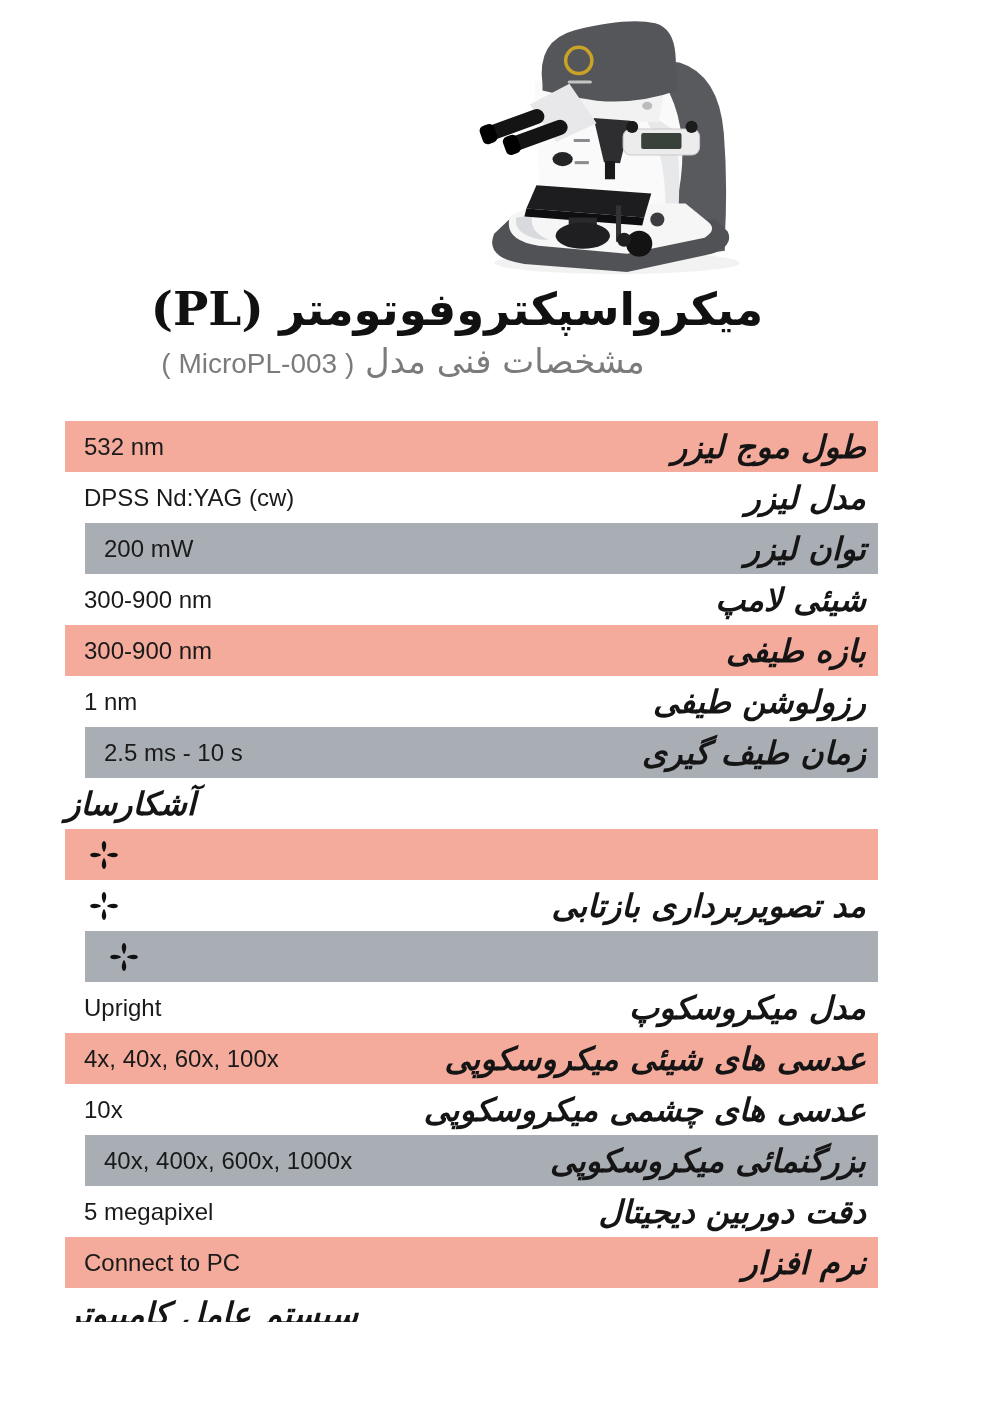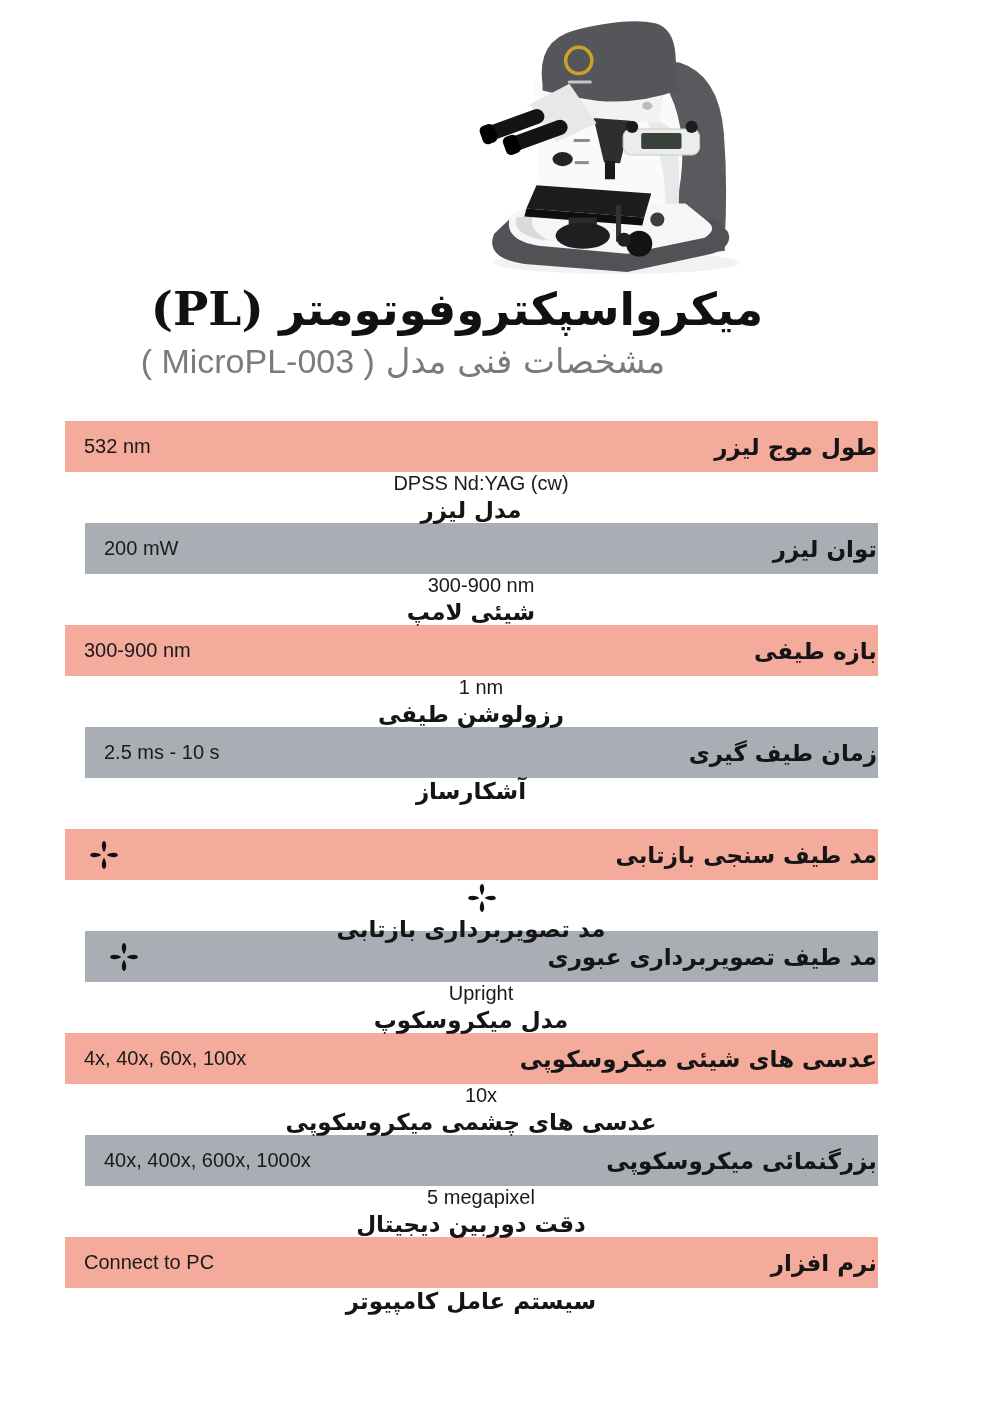--- a/index.html
+++ b/index.html
@@ -31,47 +31,48 @@
   }
   .subtitle-line {
     position:absolute; top:341px; left:0; width:806px;
     text-align:center; direction:rtl;
     font-family:"DejaVu Sans", sans-serif;
     font-weight:normal; font-size:34px; color:#7b7b7b;
   }
   .subtitle-line .latin {
     direction:ltr; unicode-bidi:isolate;
     font-family:"Liberation Sans", sans-serif;
-    font-size:34px;
+    font-size:28px;
   }
 
   
   .spec-table {
     position:absolute; left:65px; top:421px; width:813px;
   }
   .row {
     height:51px;
     display:flex; align-items:center; justify-content:space-between;
   }
   .row.salmon { background:var(--salmon, #f4ab9c); }
   .row.gray   { background:var(--gray, #a9adb4);margin-left:20px; }
-  .row.white  { background:#ffffff;flex-direction:column; }
+  .row.white  { background:#ffffff; }
   .value {
     padding-left:19px;
-    font-size:20px; color:#1a1a1a;
+    font-size:24px; color:#1a1a1a;
     font-family:"Liberation Sans", sans-serif;
     white-space:nowrap;
     display:flex; align-items:center;
   }
   .label {
-    padding-right:1px;
+    padding-right:12px;
     direction:rtl;
     font-family:"DejaVu Sans", sans-serif;
-    font-weight:bold; font-size:23px; color:#151515;
+    font-weight:bold; font-size:32px; color:#151515;
     white-space:nowrap;
+    font-style:italic;
   }
   .flower { width:36px; height:36px; margin-left:2px; }
 </style>
 </head>
 <body>
 
 <div class="page">
 
   <svg class="microscope" viewBox="0 0 270 262" aria-hidden="true">
 
@@ -174,21 +175,20 @@
         <div class="value">
           <svg class="flower" viewBox="0 0 40 40">
             <g fill="#111111">
               <path d="M20 17 C17 13 16.5 5.5 20 4.5 C23.5 5.5 23 13 20 17 Z"></path>
               <path d="M20 23 C17 27 16.5 34.5 20 35.5 C23.5 34.5 23 27 20 23 Z"></path>
               <path d="M17 20 C13 17 5.5 16.5 4.5 20 C5.5 23.5 13 23 17 20 Z"></path>
               <path d="M23 20 C27 17 34.5 16.5 35.5 20 C34.5 23.5 27 23 23 20 Z"></path>
             </g>
           </svg>
         </div>
-        <div class="label">مد  طیف سنجی بازتابی</div>
       </div>
       <div class="row white">
         <div class="value">
           <svg class="flower" viewBox="0 0 40 40">
             <g fill="#111111">
               <path d="M20 17 C17 13 16.5 5.5 20 4.5 C23.5 5.5 23 13 20 17 Z"></path>
               <path d="M20 23 C17 27 16.5 34.5 20 35.5 C23.5 34.5 23 27 20 23 Z"></path>
               <path d="M17 20 C13 17 5.5 16.5 4.5 20 C5.5 23.5 13 23 17 20 Z"></path>
               <path d="M23 20 C27 17 34.5 16.5 35.5 20 C34.5 23.5 27 23 23 20 Z"></path>
             </g>
@@ -200,21 +200,20 @@
         <div class="value">
           <svg class="flower" viewBox="0 0 40 40">
             <g fill="#111111">
               <path d="M20 17 C17 13 16.5 5.5 20 4.5 C23.5 5.5 23 13 20 17 Z"></path>
               <path d="M20 23 C17 27 16.5 34.5 20 35.5 C23.5 34.5 23 27 20 23 Z"></path>
               <path d="M17 20 C13 17 5.5 16.5 4.5 20 C5.5 23.5 13 23 17 20 Z"></path>
               <path d="M23 20 C27 17 34.5 16.5 35.5 20 C34.5 23.5 27 23 23 20 Z"></path>
             </g>
           </svg>
         </div>
-        <div class="label">مد  طیف تصویربرداری عبوری</div>
       </div>
       <div class="row white">
         <div class="value">Upright</div>
         <div class="label">مدل میکروسکوپ</div>
       </div>
       <div class="row salmon">
         <div class="value">4x, 40x, 60x, 100x</div>
         <div class="label">عدسی های شیئی میکروسکوپی</div>
       </div>
       <div class="row white">

